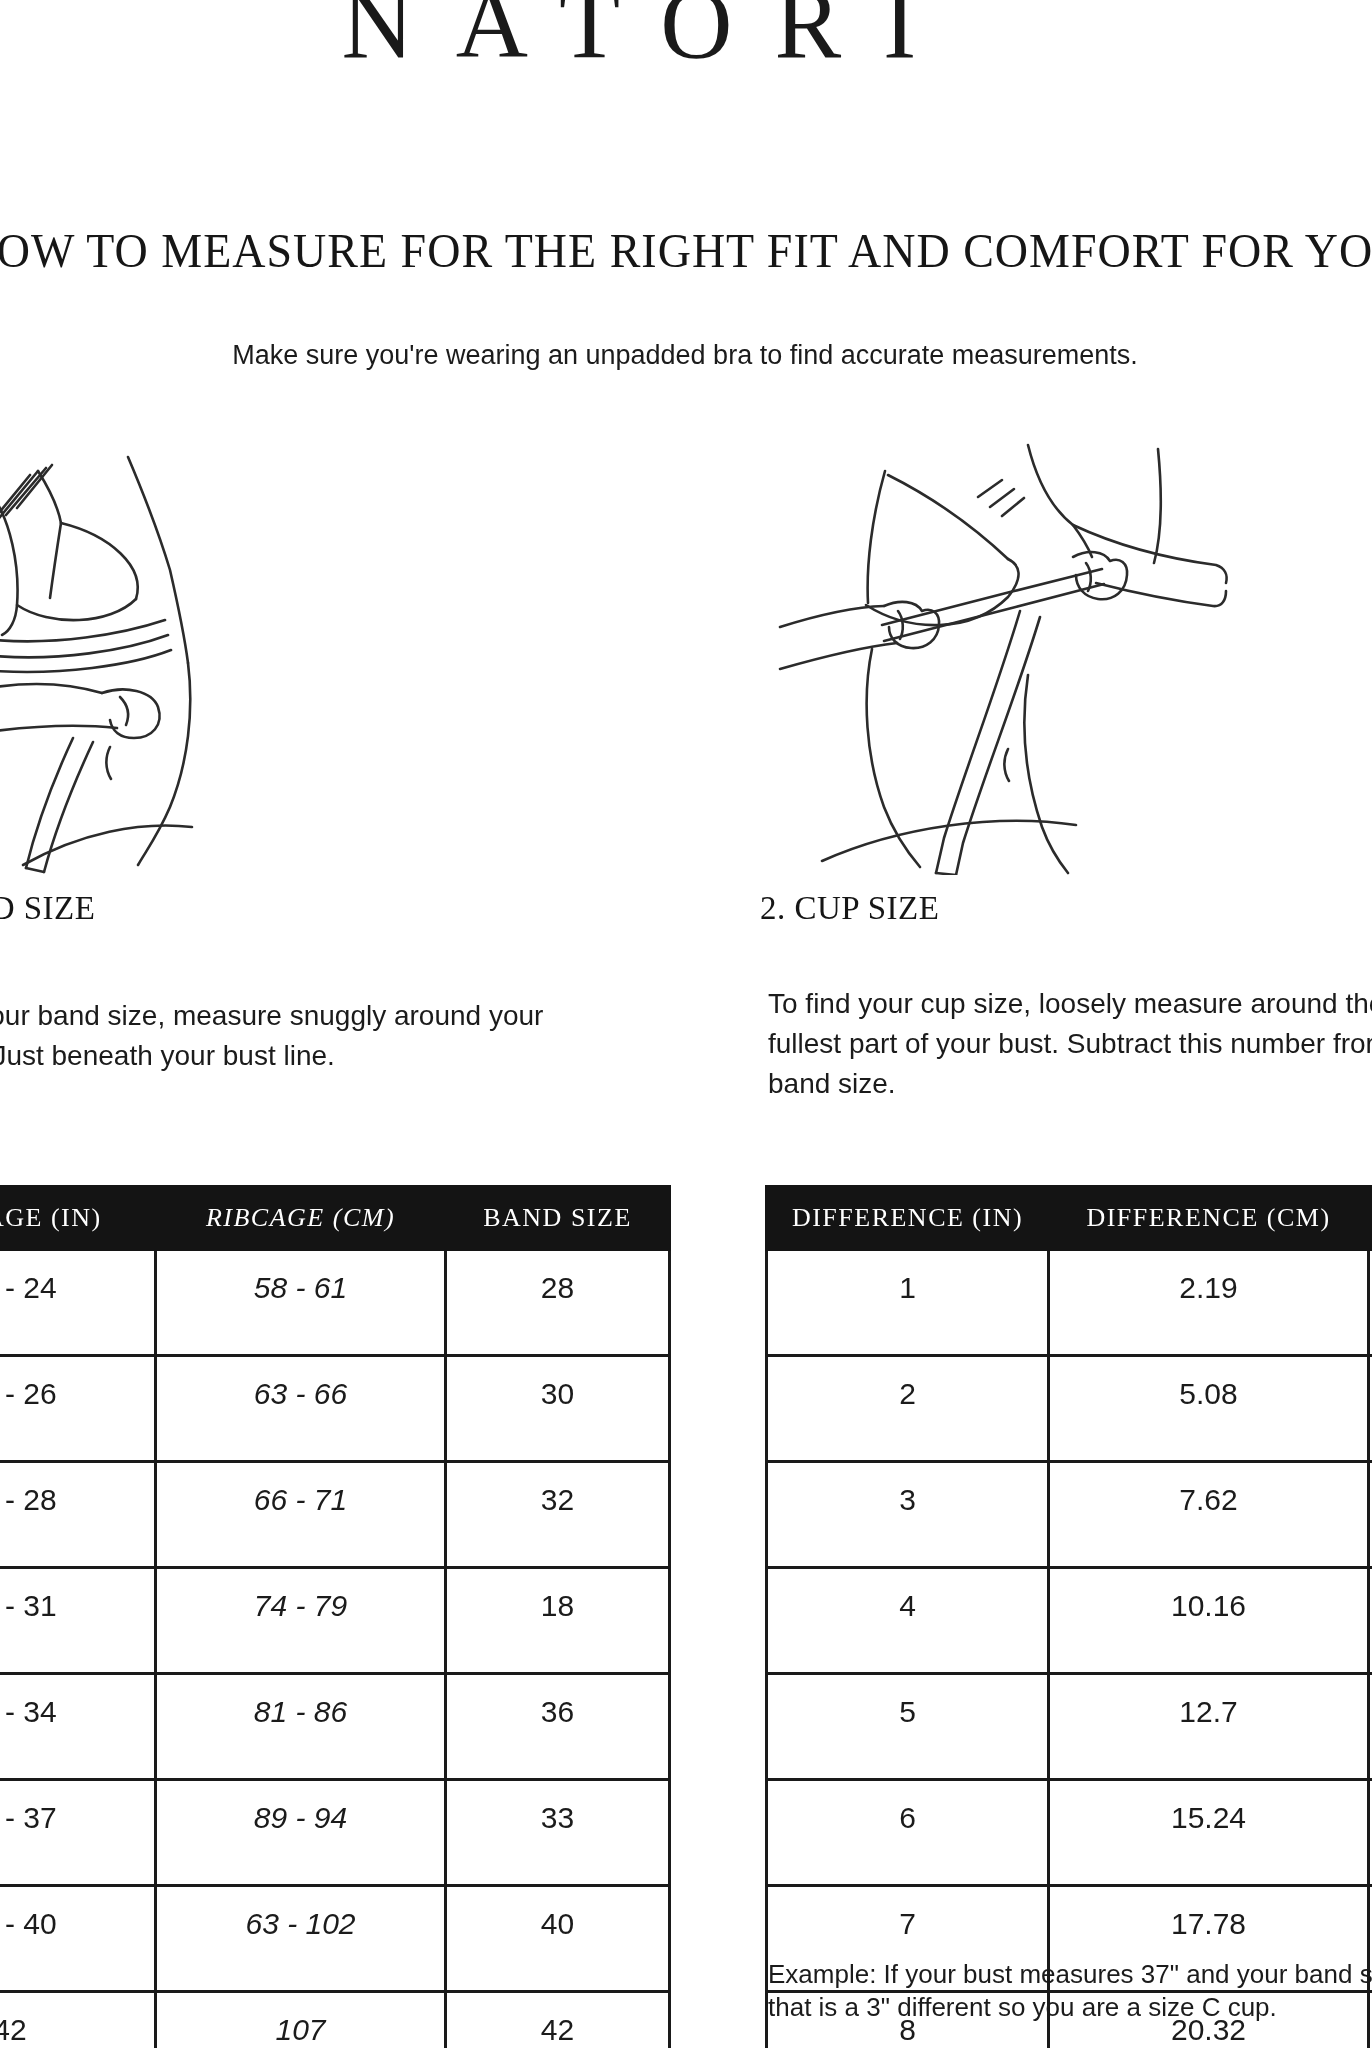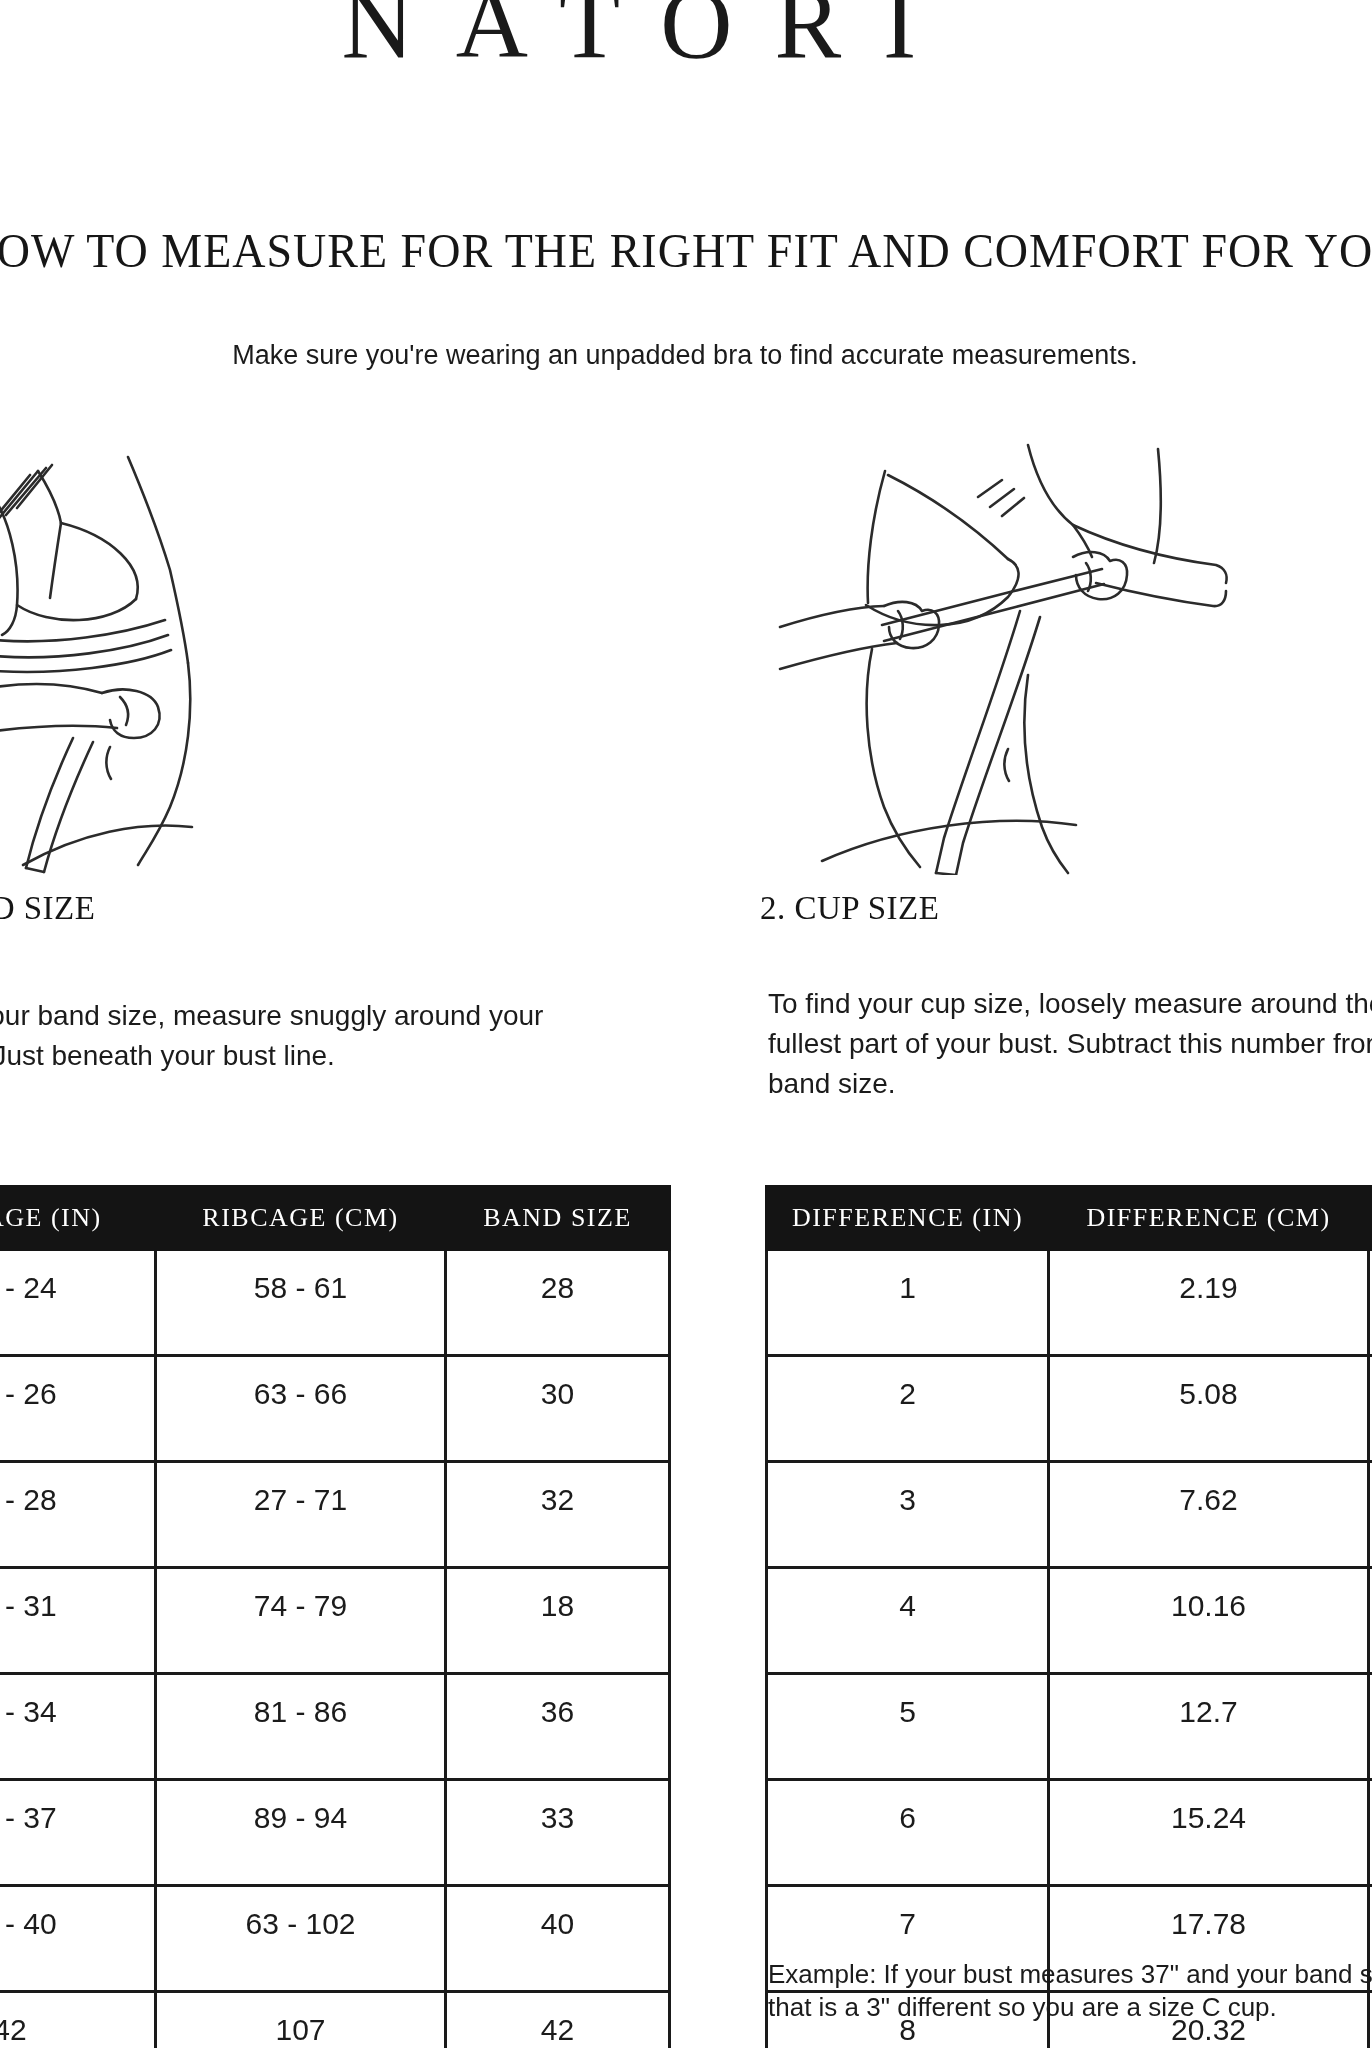--- a/index.html
+++ b/index.html
@@ -99,21 +99,21 @@
     border:3px solid #1a1a1a;
     height:82px;
     padding-top:20px;
     text-align:center;
     vertical-align:top;
     font-size:30px;
     color:#1b1b1b;
     white-space:nowrap;
   }
   .band-table th:nth-child(1),.band-table td:nth-child(1){width:280px;}
-  .band-table th:nth-child(2),.band-table td:nth-child(2){width:279px;}
+  .band-table th:nth-child(2),.band-table td:nth-child(2){width:279px;font-style:italic;}
   .band-table th:nth-child(3),.band-table td:nth-child(3){width:213px;}
   .cup-table th:nth-child(1),.cup-table td:nth-child(1){width:271px;}
   .cup-table th:nth-child(2),.cup-table td:nth-child(2){width:309px;}
   .cup-table th:nth-child(3),.cup-table td:nth-child(3){width:200px;}
   .example{
     position:absolute;
     left:983px;top:1958px;
     font-size:26px;
     color:#1b1b1b;
   }
@@ -213,21 +213,21 @@
             <td>58 - 61</td>
             <td>28</td>
           </tr>
           <tr>
             <td>25 - 26</td>
             <td>63 - 66</td>
             <td>30</td>
           </tr>
           <tr>
             <td>26 - 28</td>
-            <td>27 - 71</td>
+            <td>66 - 71</td>
             <td>32</td>
           </tr>
           <tr>
             <td>29 - 31</td>
             <td>74 - 79</td>
             <td>18</td>
           </tr>
           <tr>
             <td>32 - 34</td>
             <td>81 - 86</td>

